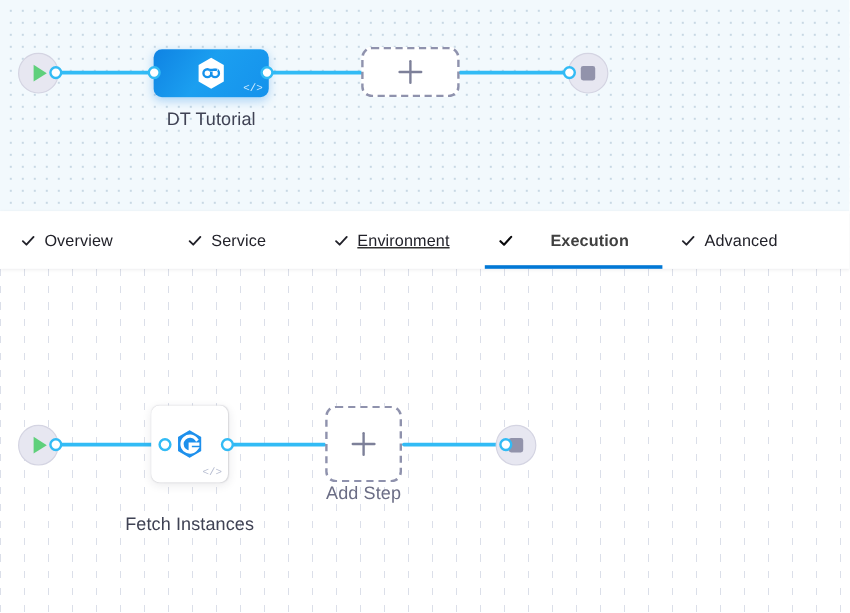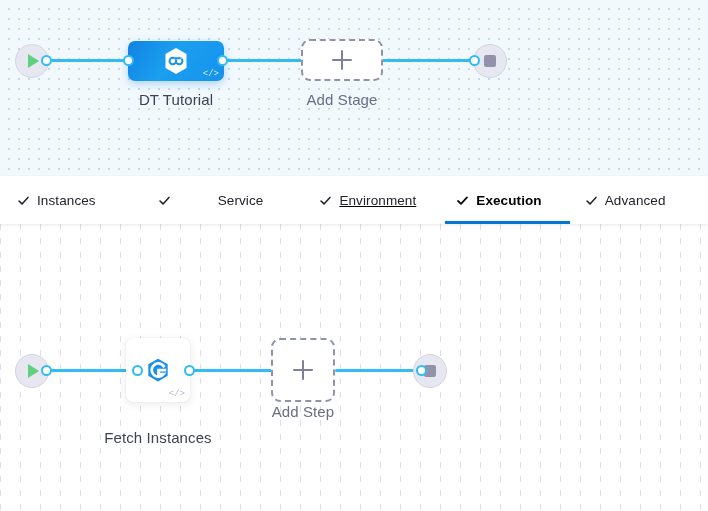--- a/index.html
+++ b/index.html
@@ -58,21 +58,22 @@
     flex: 0 0 auto;
   }
   .tab .check svg { display: block; }
   .tab .tab-label {
     font-size: 13.5px;
     color: #22222a;
     letter-spacing: 0.1px;
   }
   .tab.active .tab-label {
     font-weight: bold;
-    color: #000000;
+    color: #404040;
+    margin-left: 24px;
   }
   .tab.active::after {
     content: "";
     position: absolute;
     left: 0;
     right: 0;
     bottom: 0;
     height: 3px;
     background: #0278d5;
   }
@@ -272,42 +273,41 @@
       </svg>
       <span class="code-badge">&lt;/&gt;</span>
     </div>
     <span class="port" style="left:123px; top:55px;"></span>
     <span class="port" style="left:217px; top:55px;"></span>
     <div class="node-label" style="left:96px; top:91px; width:160px;">DT Tutorial</div>
 
     <div class="add-box" style="left:301px; top:39px; width:82px; height:42px;">
       <span class="plus"></span>
     </div>
-    <div class="node-label muted" style="left:262px; top:91px; width:160px;">Add Stage</div>
 
     <span class="port" style="left:469px; top:55px;"></span>
     <div class="terminal" style="left:473px; top:44px;">
       <span class="stop-sq"></span>
     </div>
 
   </div>
 </div>
 
 <div class="tab-bar">
 
   <div class="tab" style="margin-left:17px;">
     <span class="check">
       <svg width="13" height="13" viewBox="0 0 16 16">
         <path d="M2.5 8.6 L6.2 12.2 L13.5 4.2" fill="none" stroke="#22222a" stroke-width="1.9" stroke-linecap="round" stroke-linejoin="round"></path>
       </svg>
     </span>
-    <span class="tab-label">Instances</span>
-  </div>
-
-  <div class="tab" style="margin-left:62px;gap:40px;">
+    <span class="tab-label">Overview</span>
+  </div>
+
+  <div class="tab" style="margin-left:62px;">
     <span class="check">
       <svg width="13" height="13" viewBox="0 0 16 16">
         <path d="M2.5 8.6 L6.2 12.2 L13.5 4.2" fill="none" stroke="#22222a" stroke-width="1.9" stroke-linecap="round" stroke-linejoin="round"></path>
       </svg>
     </span>
     <span class="tab-label">Service</span>
   </div>
 
   <div class="tab" style="margin-left:56px;text-decoration:underline;">
     <span class="check">

